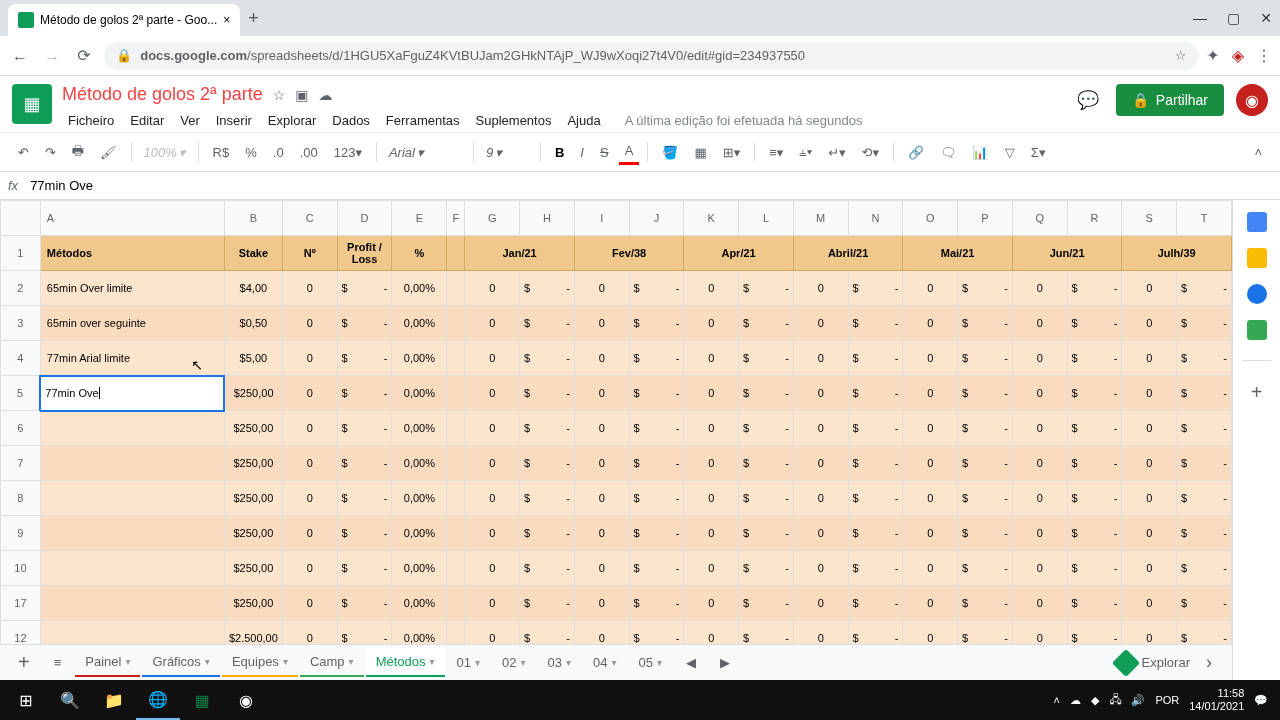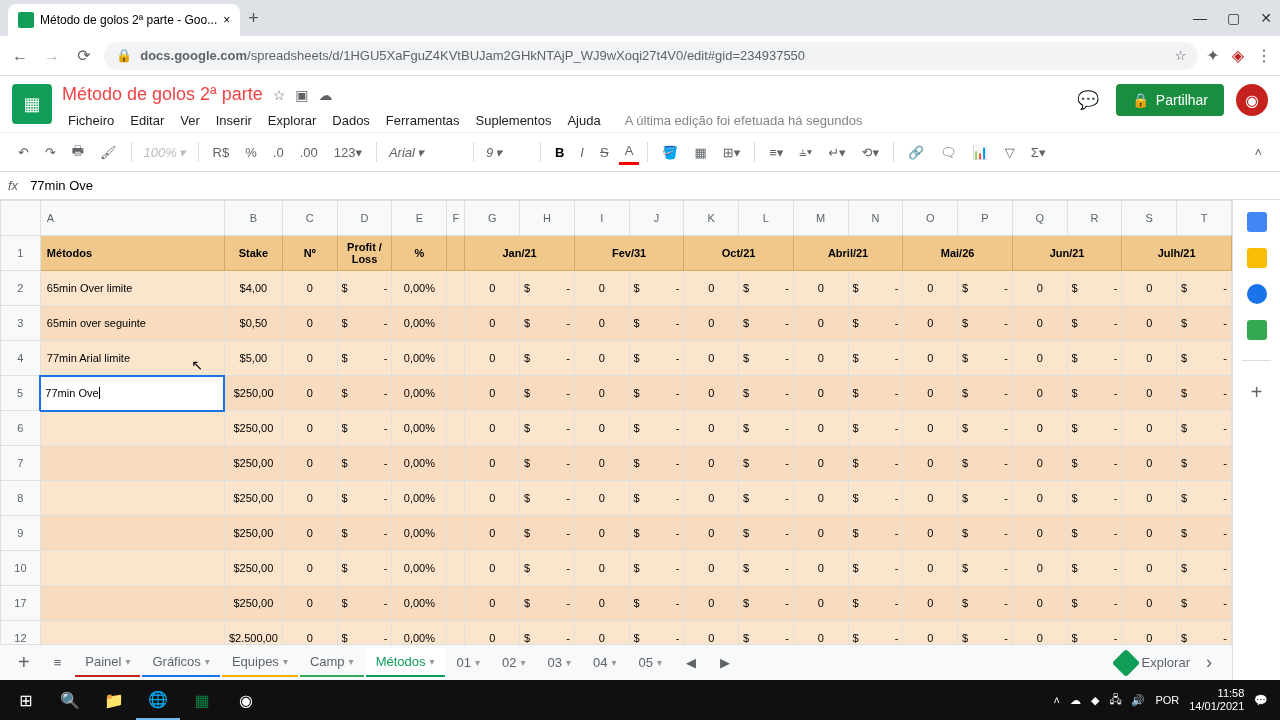--- a/index.html
+++ b/index.html
@@ -232,26 +232,26 @@
             </tr>
             <tr class="header-row">
               <th class="row-head">1</th>
               <td class="col-a">Métodos</td>
               <td>Stake</td>
               <td>Nº</td>
               <td>Profit / Loss</td>
               <td>%</td>
               <td class="col-tiny"></td>
               <td colspan="2">Jan/21</td>
-              <td colspan="2">Fev/31</td>
-              <td colspan="2">Oct/21</td>
+              <td colspan="2">Fev/38</td>
+              <td colspan="2">Apr/21</td>
               <td colspan="2">Abril/21</td>
-              <td colspan="2">Mai/26</td>
+              <td colspan="2">Mai/21</td>
               <td colspan="2">Jun/21</td>
-              <td colspan="2">Julh/21</td>
+              <td colspan="2">Julh/39</td>
             </tr>
             <tr class="data-row">
               <th class="row-head">2</th>
               <td class="col-a">65min Over limite</td>
               <td>$4,00</td>
               <td>0</td>
               <td style="text-align:left">$<span style="float:right">-</span></td>
               <td>0,00%</td>
               <td class="col-tiny"></td>
               <td>0</td>

